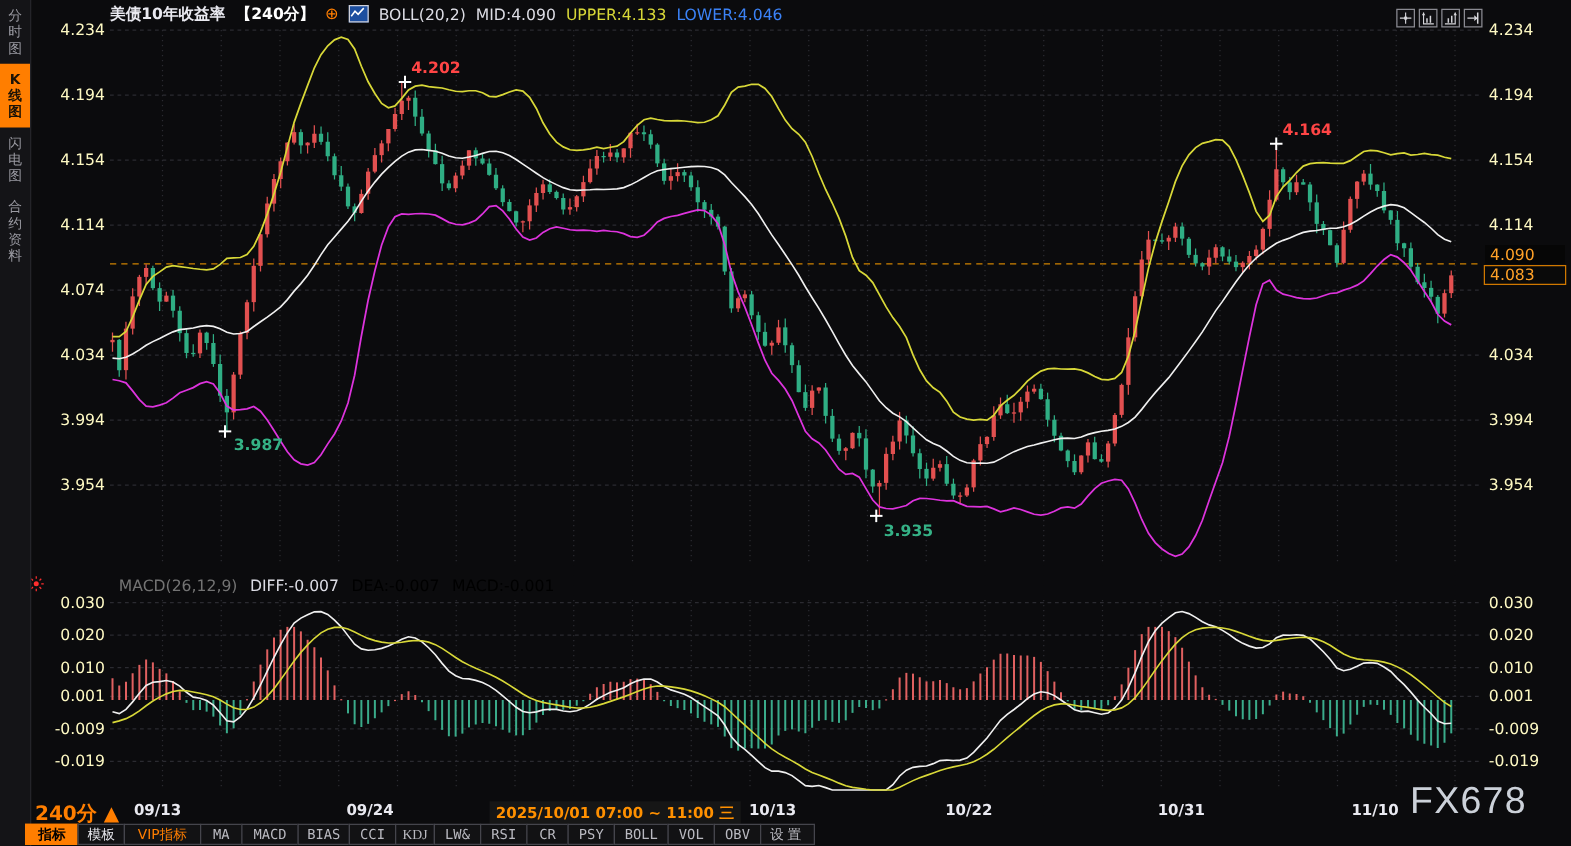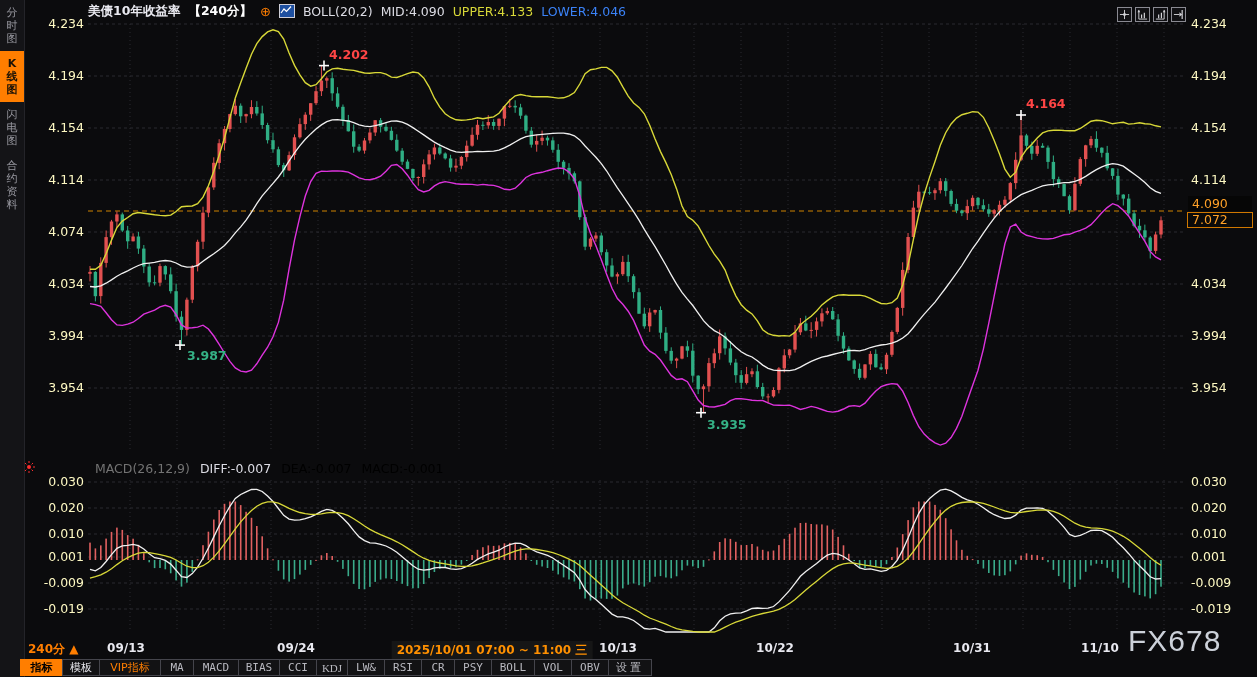--- a/index.html
+++ b/index.html
@@ -40,21 +40,21 @@
                  border:1px solid #d07800;color:#ffa128;font-size:12.5px;line-height:14px;
                  padding-left:4px;box-sizing:border-box;z-index:5;}
 
   
   .macd-hdr{position:absolute;left:95px;top:461px;font-size:12.5px;display:flex;gap:10px;
             z-index:5;white-space:nowrap;}
   .macd-marker{position:absolute;left:22px;top:459px;z-index:5;}
 
   
   .tf-label{position:absolute;left:28px;top:641px;color:#ff7e00;font-weight:bold;
-            font-size:12px;z-index:5;}
+            font-size:16px;z-index:5;}
   .date-label{position:absolute;top:641px;transform:translateX(-50%);font-weight:bold;
               font-size:12px;color:#e9e9f0;z-index:5;white-space:nowrap;}
   .date-label.hl{background:#161616;color:#ff9000;padding:1px 5px;}
   .watermark{position:absolute;left:1128px;top:624px;font-family:"Liberation Sans",sans-serif;
              font-size:30px;color:#ccd1d9;letter-spacing:1px;z-index:6;}
 
   
   .footer{position:absolute;left:20px;top:659px;height:17px;display:flex;z-index:6;}
   .fbtn{height:17px;box-sizing:border-box;border:1px solid #45454c;background:#121214;
         color:#b9b9c0;font-family:"DejaVu Sans Mono",monospace;font-size:11px;
@@ -849,21 +849,21 @@
   <div id="price-axis-right">
       <div class="axis-label ax-right" style="top: 16px;">4.234</div>
       <div class="axis-label ax-right" style="top: 68px;">4.194</div>
       <div class="axis-label ax-right" style="top: 120px;">4.154</div>
       <div class="axis-label ax-right" style="top: 172px;">4.114</div>
       <div class="axis-label ax-right" style="top: 276px;">4.034</div>
       <div class="axis-label ax-right" style="top: 328px;">3.994</div>
       <div class="axis-label ax-right" style="top: 380px;">3.954</div>
     </div>
   <div class="px-line-label" style="top:196px">4.090</div>
-  <div class="px-last-label" style="top:212px">7.072</div>
+  <div class="px-last-label" style="top:212px">4.083</div>
 
   <span class="macd-marker">
     <svg width="14" height="14" viewBox="0 0 14 14">
       <circle cx="7" cy="7" r="2" fill="#ff2e2e"></circle>
       <g stroke="#ff2e2e" stroke-width="1">
         <path d="M7 1v2M7 11v2M1 7h2M11 7h2M3 3l1.4 1.4M9.6 9.6L11 11M11 3L9.6 4.4M4.4 9.6L3 11"></path>
       </g>
     </svg>
   </span>
   <div class="macd-hdr">
@@ -889,21 +889,21 @@
       <div class="axis-label ax-right" style="top: 601px;">-0.019</div>
     </div>
 
   <div class="tf-label">240分 ▲</div>
   <div id="dates">
       <div class="date-label" style="left: 126px;">09/13</div>
       <div class="date-label" style="left: 296px;">09/24</div>
       <div class="date-label hl" style="left: 492px;">2025/10/01 07:00 ~ 11:00 三</div>
       <div class="date-label" style="left: 618px;">10/13</div>
       <div class="date-label" style="left: 775px;">10/22</div>
-      <div class="date-label" style="left: 972px;">10/31</div>
+      <div class="date-label" style="left: 945px;">10/31</div>
       <div class="date-label" style="left: 1100px;">11/10</div>
     </div>
   <div class="watermark">FX678</div>
 
   <div class="footer" id="footer">
       <div class="fbtn cjk active" style="width: 43px;">指标</div>
       <div class="fbtn cjk bright" style="width: 38px;">模板</div>
       <div class="fbtn cjk vip" style="width: 62px;">VIP指标</div>
       <div class="fbtn" style="width: 34px;">MA</div>
       <div class="fbtn" style="width: 46px;">MACD</div>

